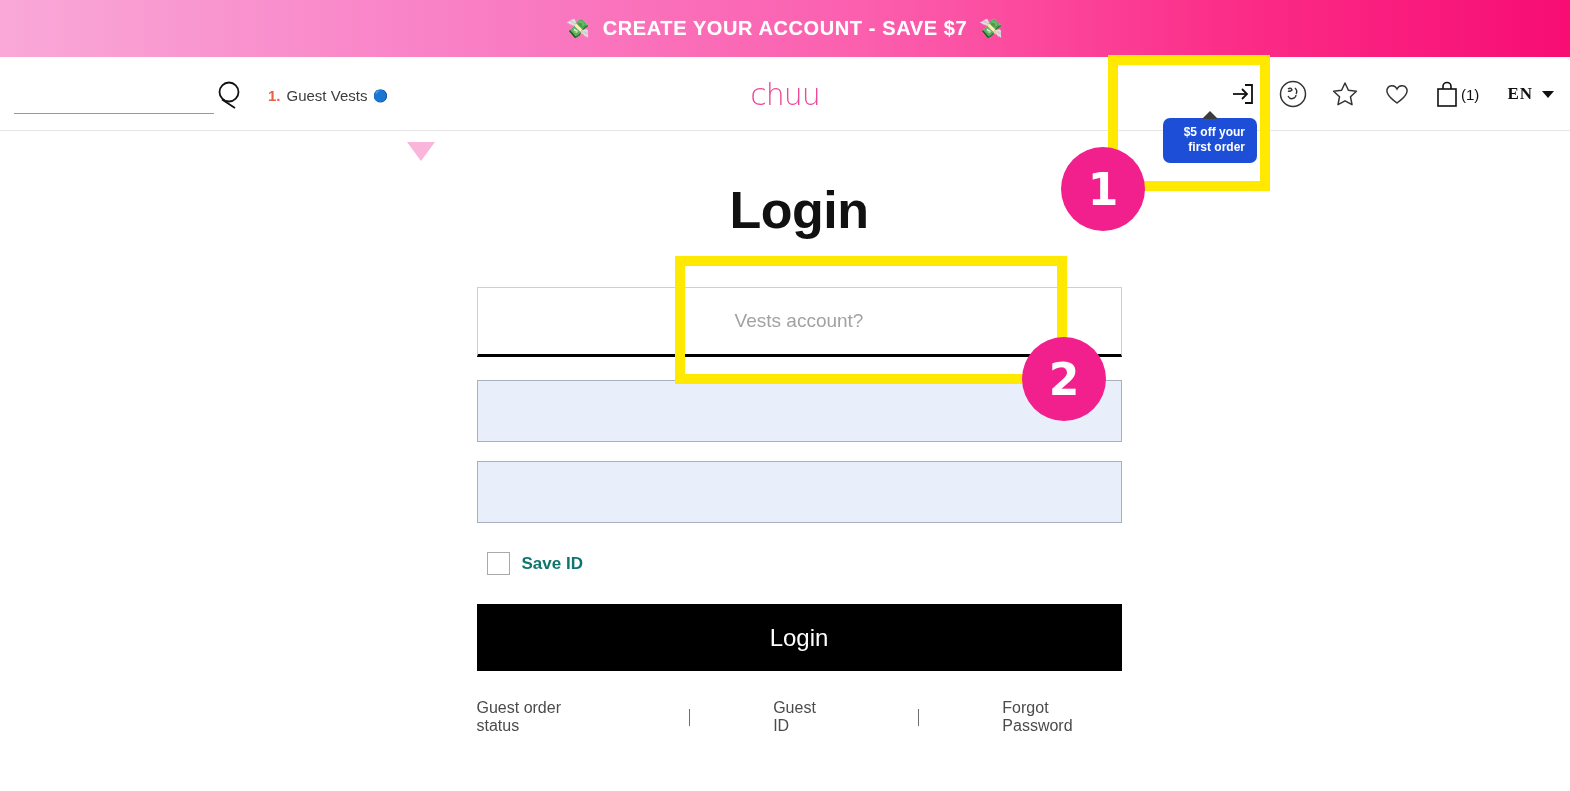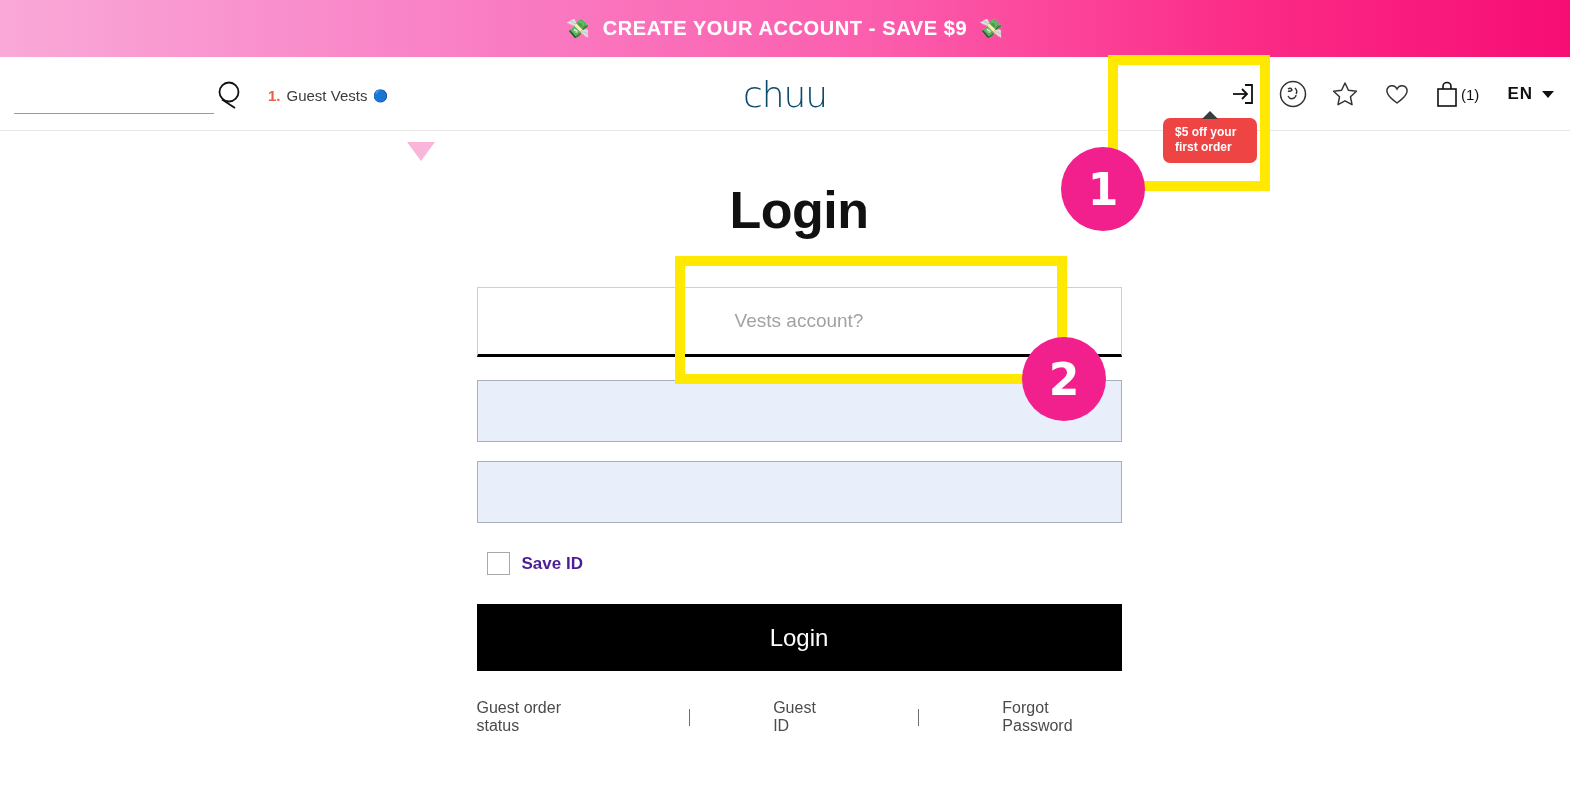--- a/index.html
+++ b/index.html
@@ -56,47 +56,48 @@
     border-left: 14px solid transparent;
     border-right: 14px solid transparent;
     border-top: 19px solid #f9b6da;
   }
   .brand-logo {
     position: absolute; left: 0; top: 57px; width: 1570px; height: 74px;
     display: flex; align-items: center; justify-content: center;
     pointer-events: none;
   }
   .brand-logo span {
-    font-size: 36px; color: #0c4a6e; font-weight: 300;
+    font-size: 30px; color: #ec4899; font-weight: 300;
     letter-spacing: -1px; font-family: "DejaVu Sans", sans-serif;
     pointer-events: auto;
   }
   .header-actions {
     position: absolute; right: 16px; top: 57px; height: 74px;
     display: flex; align-items: center; gap: 22px;
   }
   .ha-icon { display: flex; align-items: center; cursor: pointer; }
   .cart-count { font-size: 15px; color: #111; margin-left: 1px; }
   .lang-select {
     display: flex; align-items: center; gap: 9px;
     font-size: 17px; font-weight: bold; color: #111; letter-spacing: 1px;
     margin-left: 6px;
+    font-family: Liberation Serif, serif;
   }
   .caret-down {
     width: 0; height: 0;
     border-left: 6px solid transparent;
     border-right: 6px solid transparent;
     border-top: 7px solid #111;
   }
 
   
   .login-tooltip {
     position: absolute; left: 1163px; top: 118px;
-    background: #ef4444; color: #fff; border-radius: 7px;
-    padding: 7px 12px 8px; width: 94px; text-align: left;
+    background: #1d4ed8; color: #fff; border-radius: 7px;
+    padding: 7px 12px 8px; width: 94px; text-align: right;
     font-size: 12px; line-height: 1.25; font-weight: bold;
   }
   .login-tooltip::after {
     content: ""; position: absolute; top: -7px; left: 50%;
     transform: translateX(-50%);
     border-left: 8px solid transparent; border-right: 8px solid transparent;
     border-bottom: 8px solid #3b3b3b;
   }
 
   
@@ -127,21 +128,21 @@
   .field-2 { margin-top: 19px; }
 
   .saveid-row {
     display: flex; align-items: center; gap: 12px;
     margin-top: 29px; margin-left: 10px;
   }
   .checkbox {
     width: 23px; height: 23px; border: 1px solid #a9a9a9; background: #fff;
     cursor: pointer;
   }
-  .saveid-label { font-size: 17px; font-weight: bold; color: #4c1d95; }
+  .saveid-label { font-size: 17px; font-weight: bold; color: #0f766e; }
 
   .login-button {
     width: 645px; height: 67px; margin-top: 29px;
     background: #000; color: #fff; border: none;
     font-size: 24px; font-family: "Liberation Sans", sans-serif;
     cursor: pointer;
   }
 
   .helper-links {
     display: flex; align-items: center; justify-content: center;
@@ -168,21 +169,21 @@
   #anno-badge-2 { left: 1022px; top: 337px; width: 84px; height: 84px; }
 </style>
 </head>
 <body>
 
 <div class="page">
 
   <div class="promo-banner">
     <div class="promo-text">
       <span class="promo-emoji">💸</span>
-      <span>CREATE YOUR ACCOUNT - SAVE $9</span>
+      <span>CREATE YOUR ACCOUNT - SAVE $7</span>
       <span class="promo-emoji">💸</span>
     </div>
   </div>
 
   <div class="header">
     <div class="search-wrap">
       <input class="search-input" type="text" placeholder="" style="">
     </div>
 
     <div class="search-icon">

